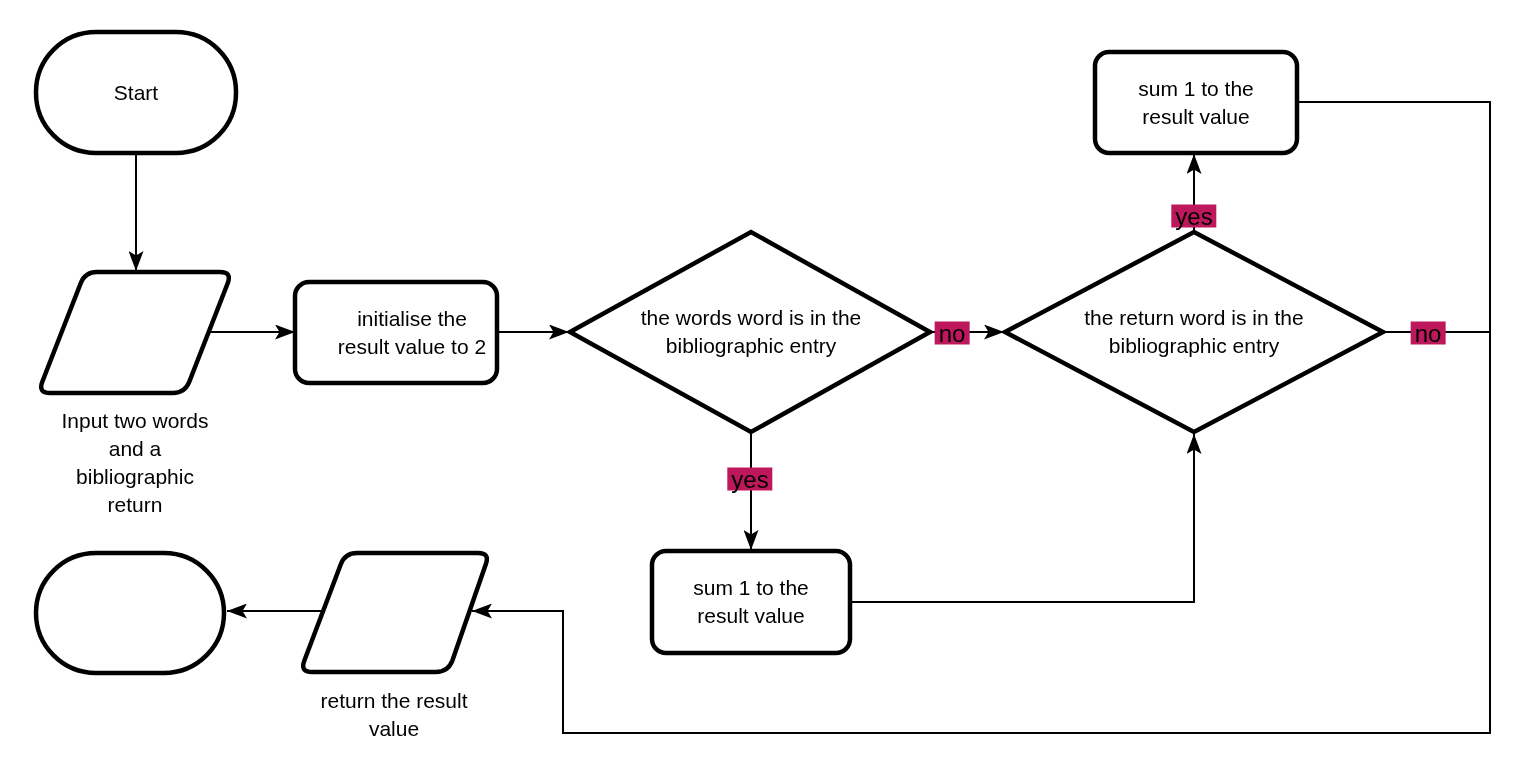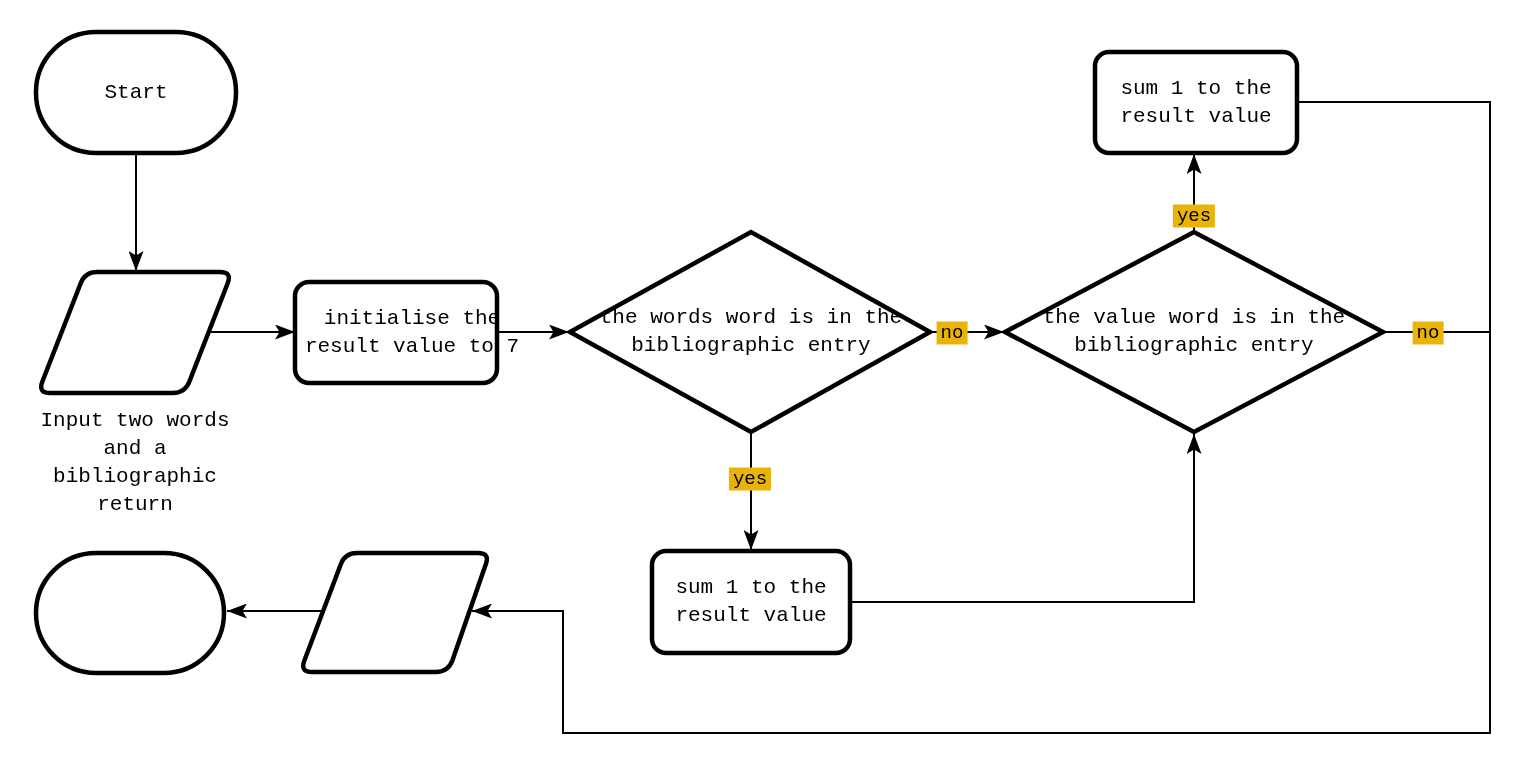--- a/index.html
+++ b/index.html
@@ -1,20 +1,20 @@
 <!DOCTYPE html>
 <html><head>
 <meta charset="utf-8">
 <style>
   html,body{margin:0;padding:0;background:#ffffff;}
   .stage{
     position:relative;
     width:1520px;height:764px;
     background:#ffffff;
-    font-family:Liberation Mono, monospace;
+    font-family:Liberation Sans, sans-serif;
     color:#000;
     overflow:hidden;
   }
   .stage svg{position:absolute;left:0;top:0;}
   .shape{fill:#ffffff;stroke:#000000;stroke-width:4.5px;}
   .shape.round{stroke-linejoin:round;}
   .edge{fill:none;stroke:#000000;stroke-width:2px;stroke-linejoin:miter;}
   .node-label{
     position:absolute;
     display:flex;flex-direction:column;
@@ -27,23 +27,23 @@
     position:absolute;
     display:flex;flex-direction:column;align-items:center;
     transform:translateX(-50%);
     text-align:center;
     font-size:21px;line-height:28px;
     white-space:nowrap;
   }
   .edge-label{
     position:absolute;
     transform:translate(-50%,-50%);
-    background:#eab308;
+    background:#be185d;
     padding:0 4px;
-    font-size:19px;line-height:23px;
+    font-size:24px;line-height:23px;
     white-space:nowrap;
   }
 </style>
 </head>
 <body>
 
 <div class="stage">
 
   <svg width="1520" height="764" viewBox="0 0 1520 764">
     <defs>
@@ -80,43 +80,47 @@
 
   <div class="caption" style="left:135px;top:407px">
     <span>Input two words</span>
     <span>and a</span>
     <span>bibliographic</span>
     <span>return</span>
   </div>
 
   <div class="node-label" style="left:311px;top:282px;width:202px;height:101px">
     <span>initialise the</span>
-    <span>result value to 7</span>
+    <span>result value to 2</span>
   </div>
 
   <div class="node-label" style="left:571px;top:282px;width:360px;height:100px">
     <span>the words word is in the</span>
     <span>bibliographic entry</span>
   </div>
 
   <div class="node-label" style="left:1005px;top:282px;width:378px;height:100px">
-    <span>the value word is in the</span>
+    <span>the return word is in the</span>
     <span>bibliographic entry</span>
   </div>
 
   <div class="node-label" style="left:1095px;top:52px;width:202px;height:101px">
     <span>sum 1 to the</span>
     <span>result value</span>
   </div>
 
   <div class="node-label" style="left:652px;top:551px;width:198px;height:102px">
     <span>sum 1 to the</span>
     <span>result value</span>
   </div>
 
+  <div class="caption" style="left:394px;top:687px">
+    <span>return the result</span>
+    <span>value</span>
+  </div>
 
 
   <div class="edge-label" style="left:952px;top:333px">no</div>
   <div class="edge-label" style="left:750px;top:479px">yes</div>
   <div class="edge-label" style="left:1194px;top:216px">yes</div>
   <div class="edge-label" style="left:1428px;top:333px">no</div>
 
 </div>
 
 </body></html>

